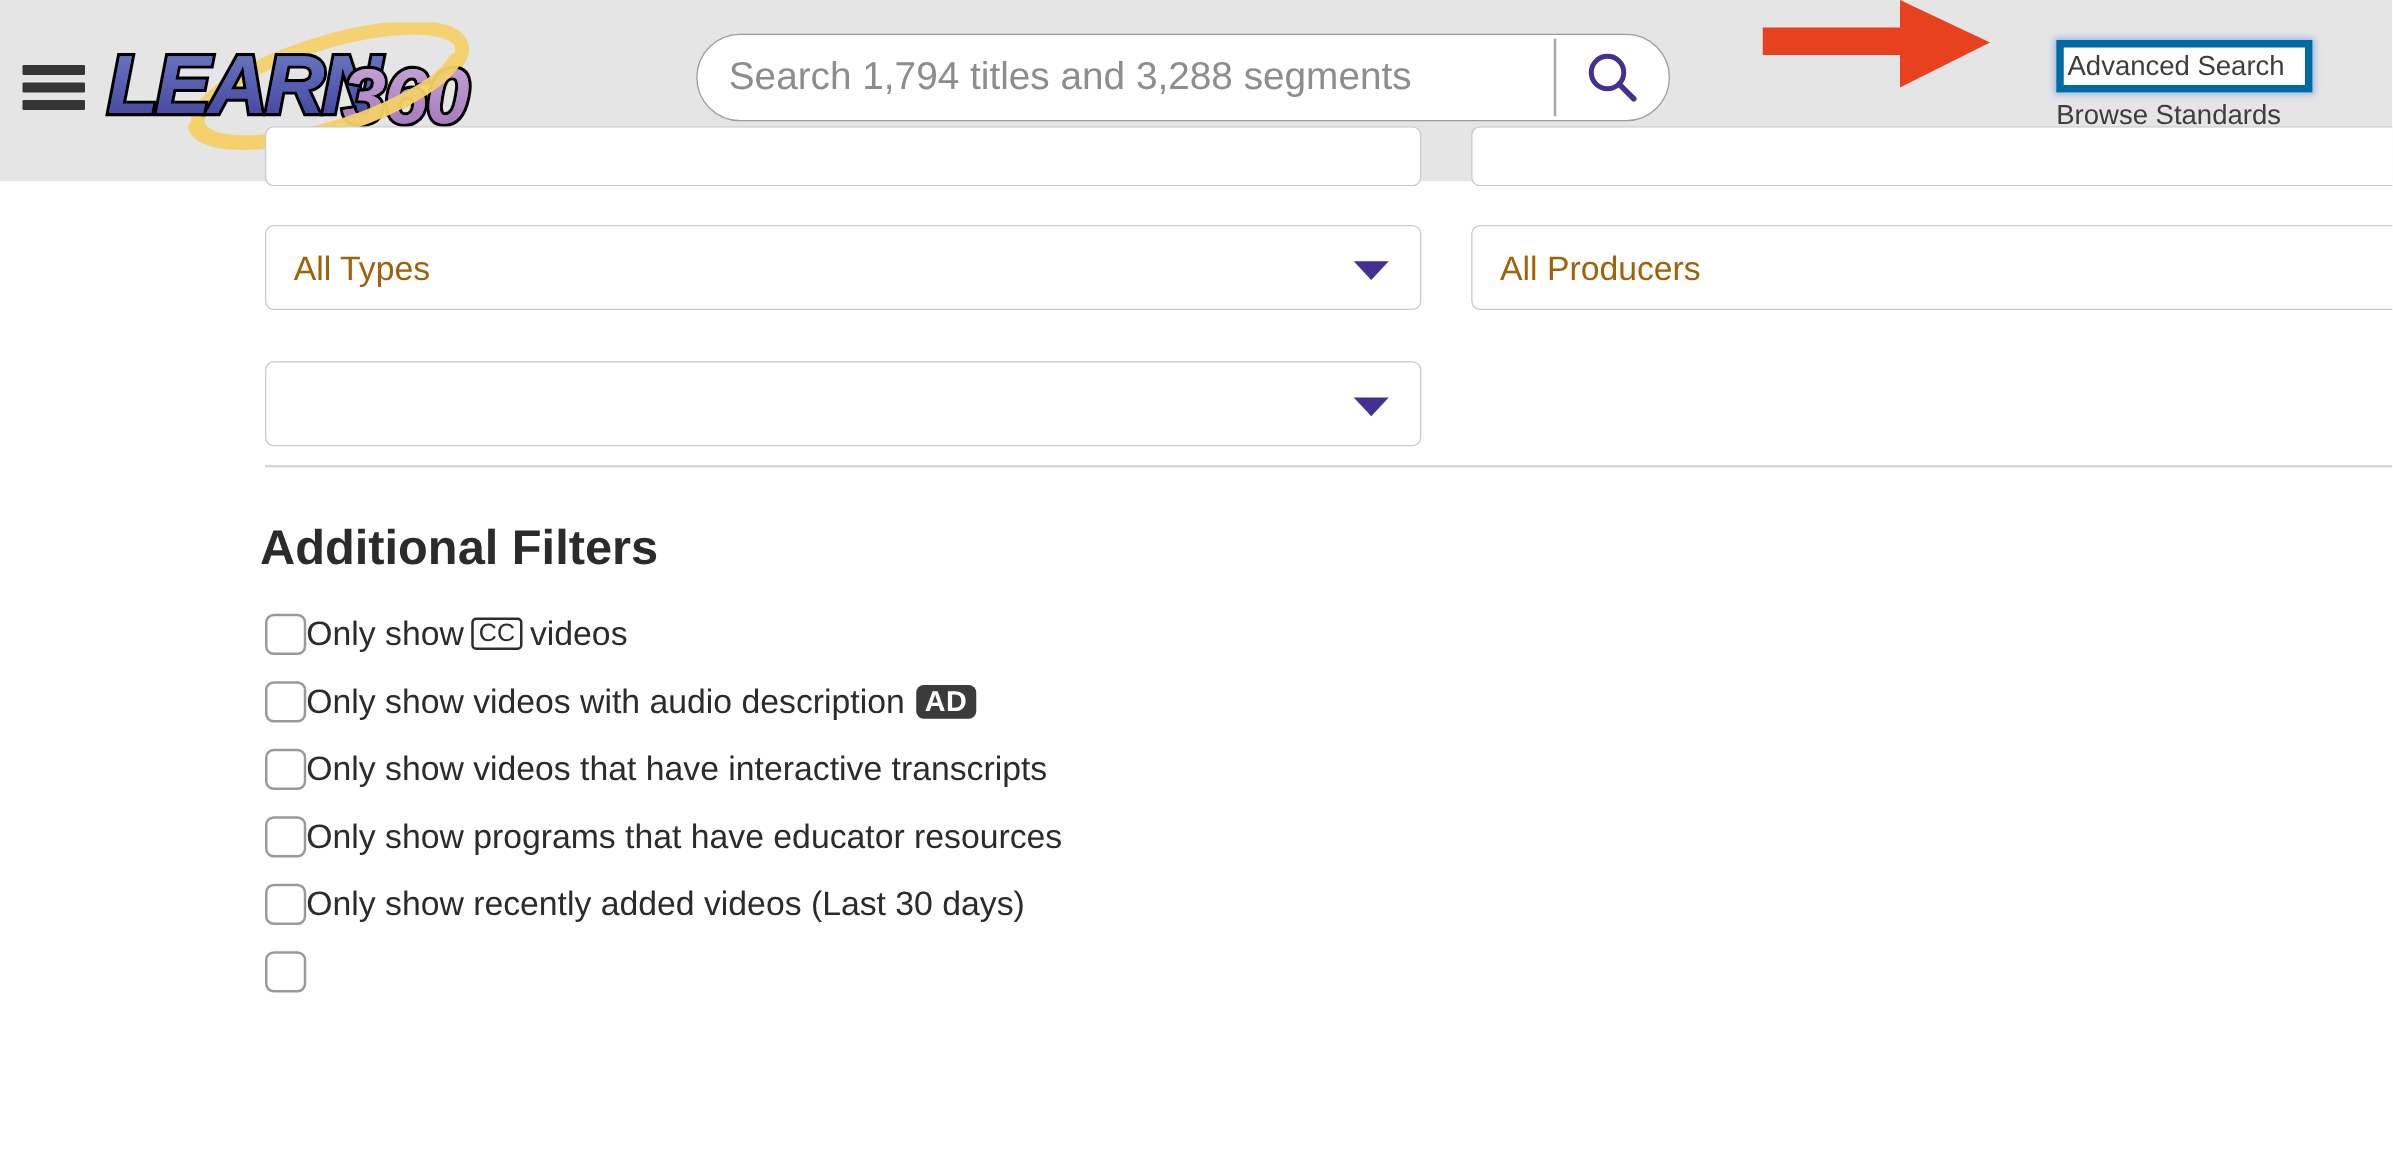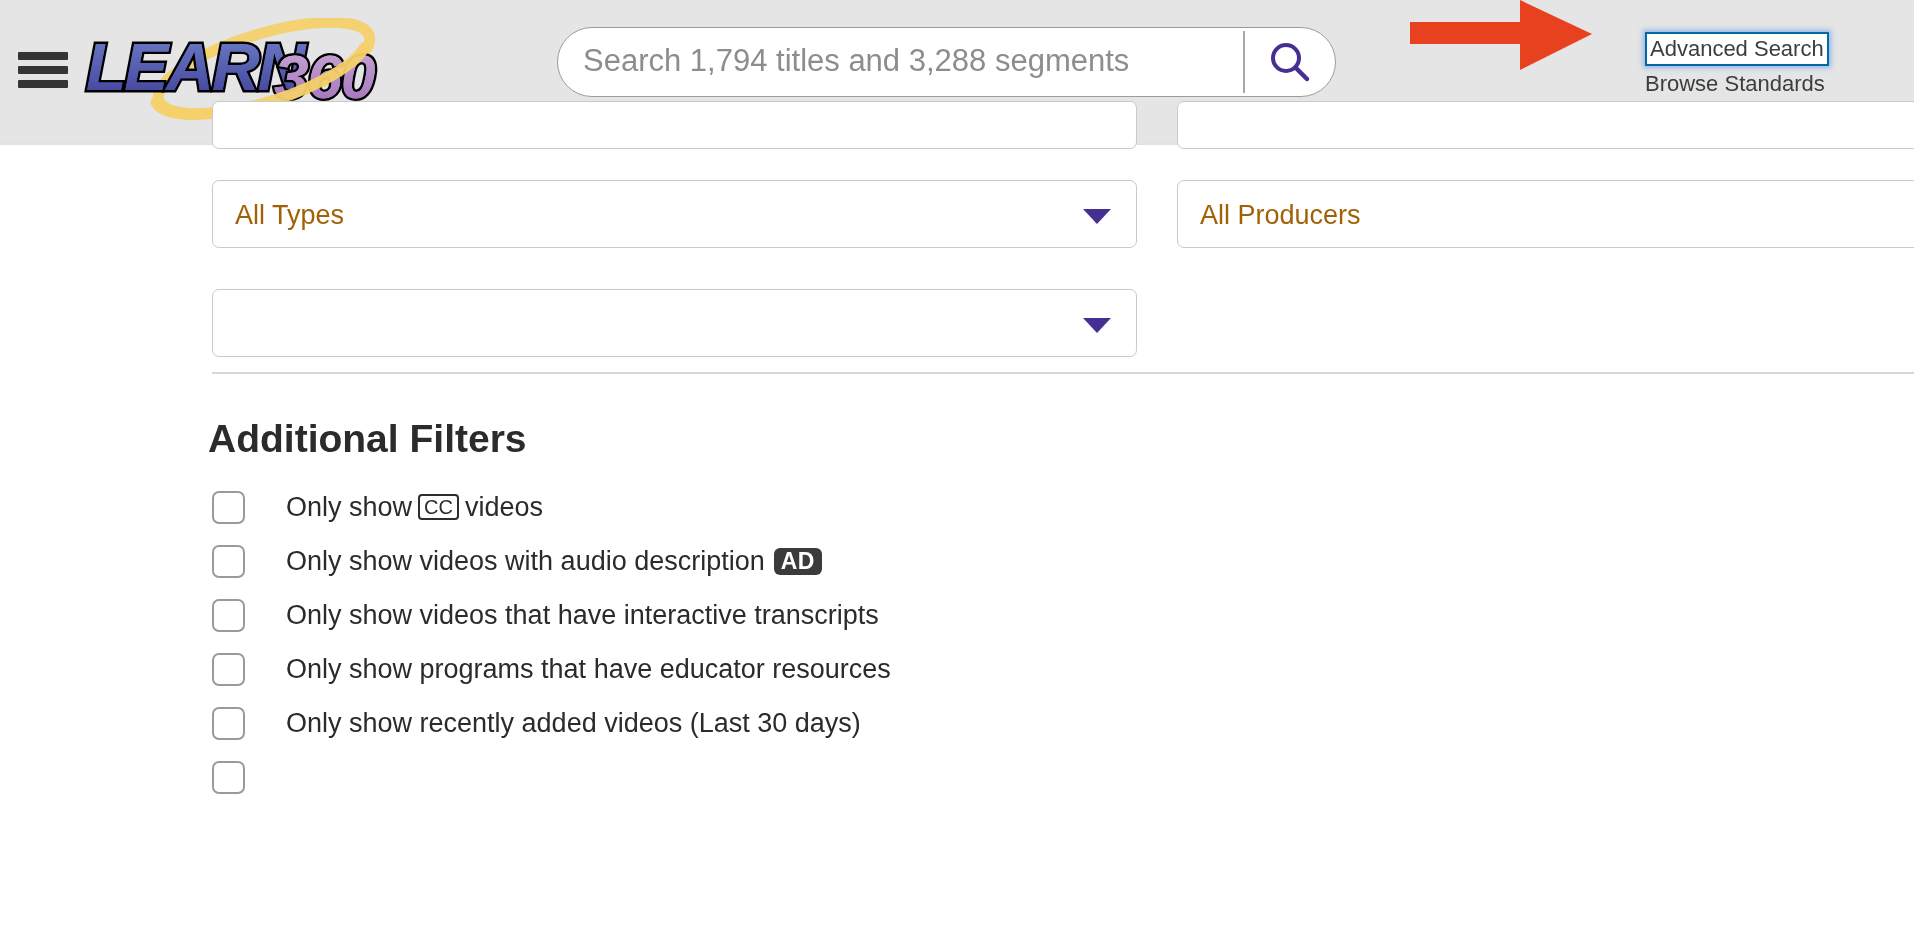--- a/index.html
+++ b/index.html
@@ -104,22 +104,22 @@
   
   .head-links {
     position: absolute;
     left: 1645px; top: 32px;
     width: 240px;
   }
   .adv-search {
     display: inline-block;
     font-size: 22px;
     color: #3d3d3d;
-    padding: 2px 3px 3px 3px;
-    border: 2px solid #0369a1;
+    padding: 2px 16px 3px 3px;
+    border: 6px solid #0369a1;
     background: #fff;
     box-shadow: 0 0 5px 2px rgba(80,140,240,0.55);
     cursor: pointer;
     line-height: 1.15;
     white-space: nowrap;
   }
   .browse-std {
     display: block;
     margin-top: 5px;
     font-size: 22px;
@@ -220,21 +220,20 @@
   }
   .checkbox {
     width: 33px; height: 33px;
     border: 2px solid #9a9a9e;
     border-radius: 7px;
     background: #fff;
     flex: 0 0 auto;
     cursor: pointer;
   }
   .check-label {
-    margin-left: 41px;
     font-size: 27px;
     color: #2b2b2b;
     white-space: nowrap;
     display: flex;
     align-items: center;
   }
   .badge-cc {
     display: inline-flex;
     align-items: center; justify-content: center;
     border: 2.5px solid #2d2d2d;

